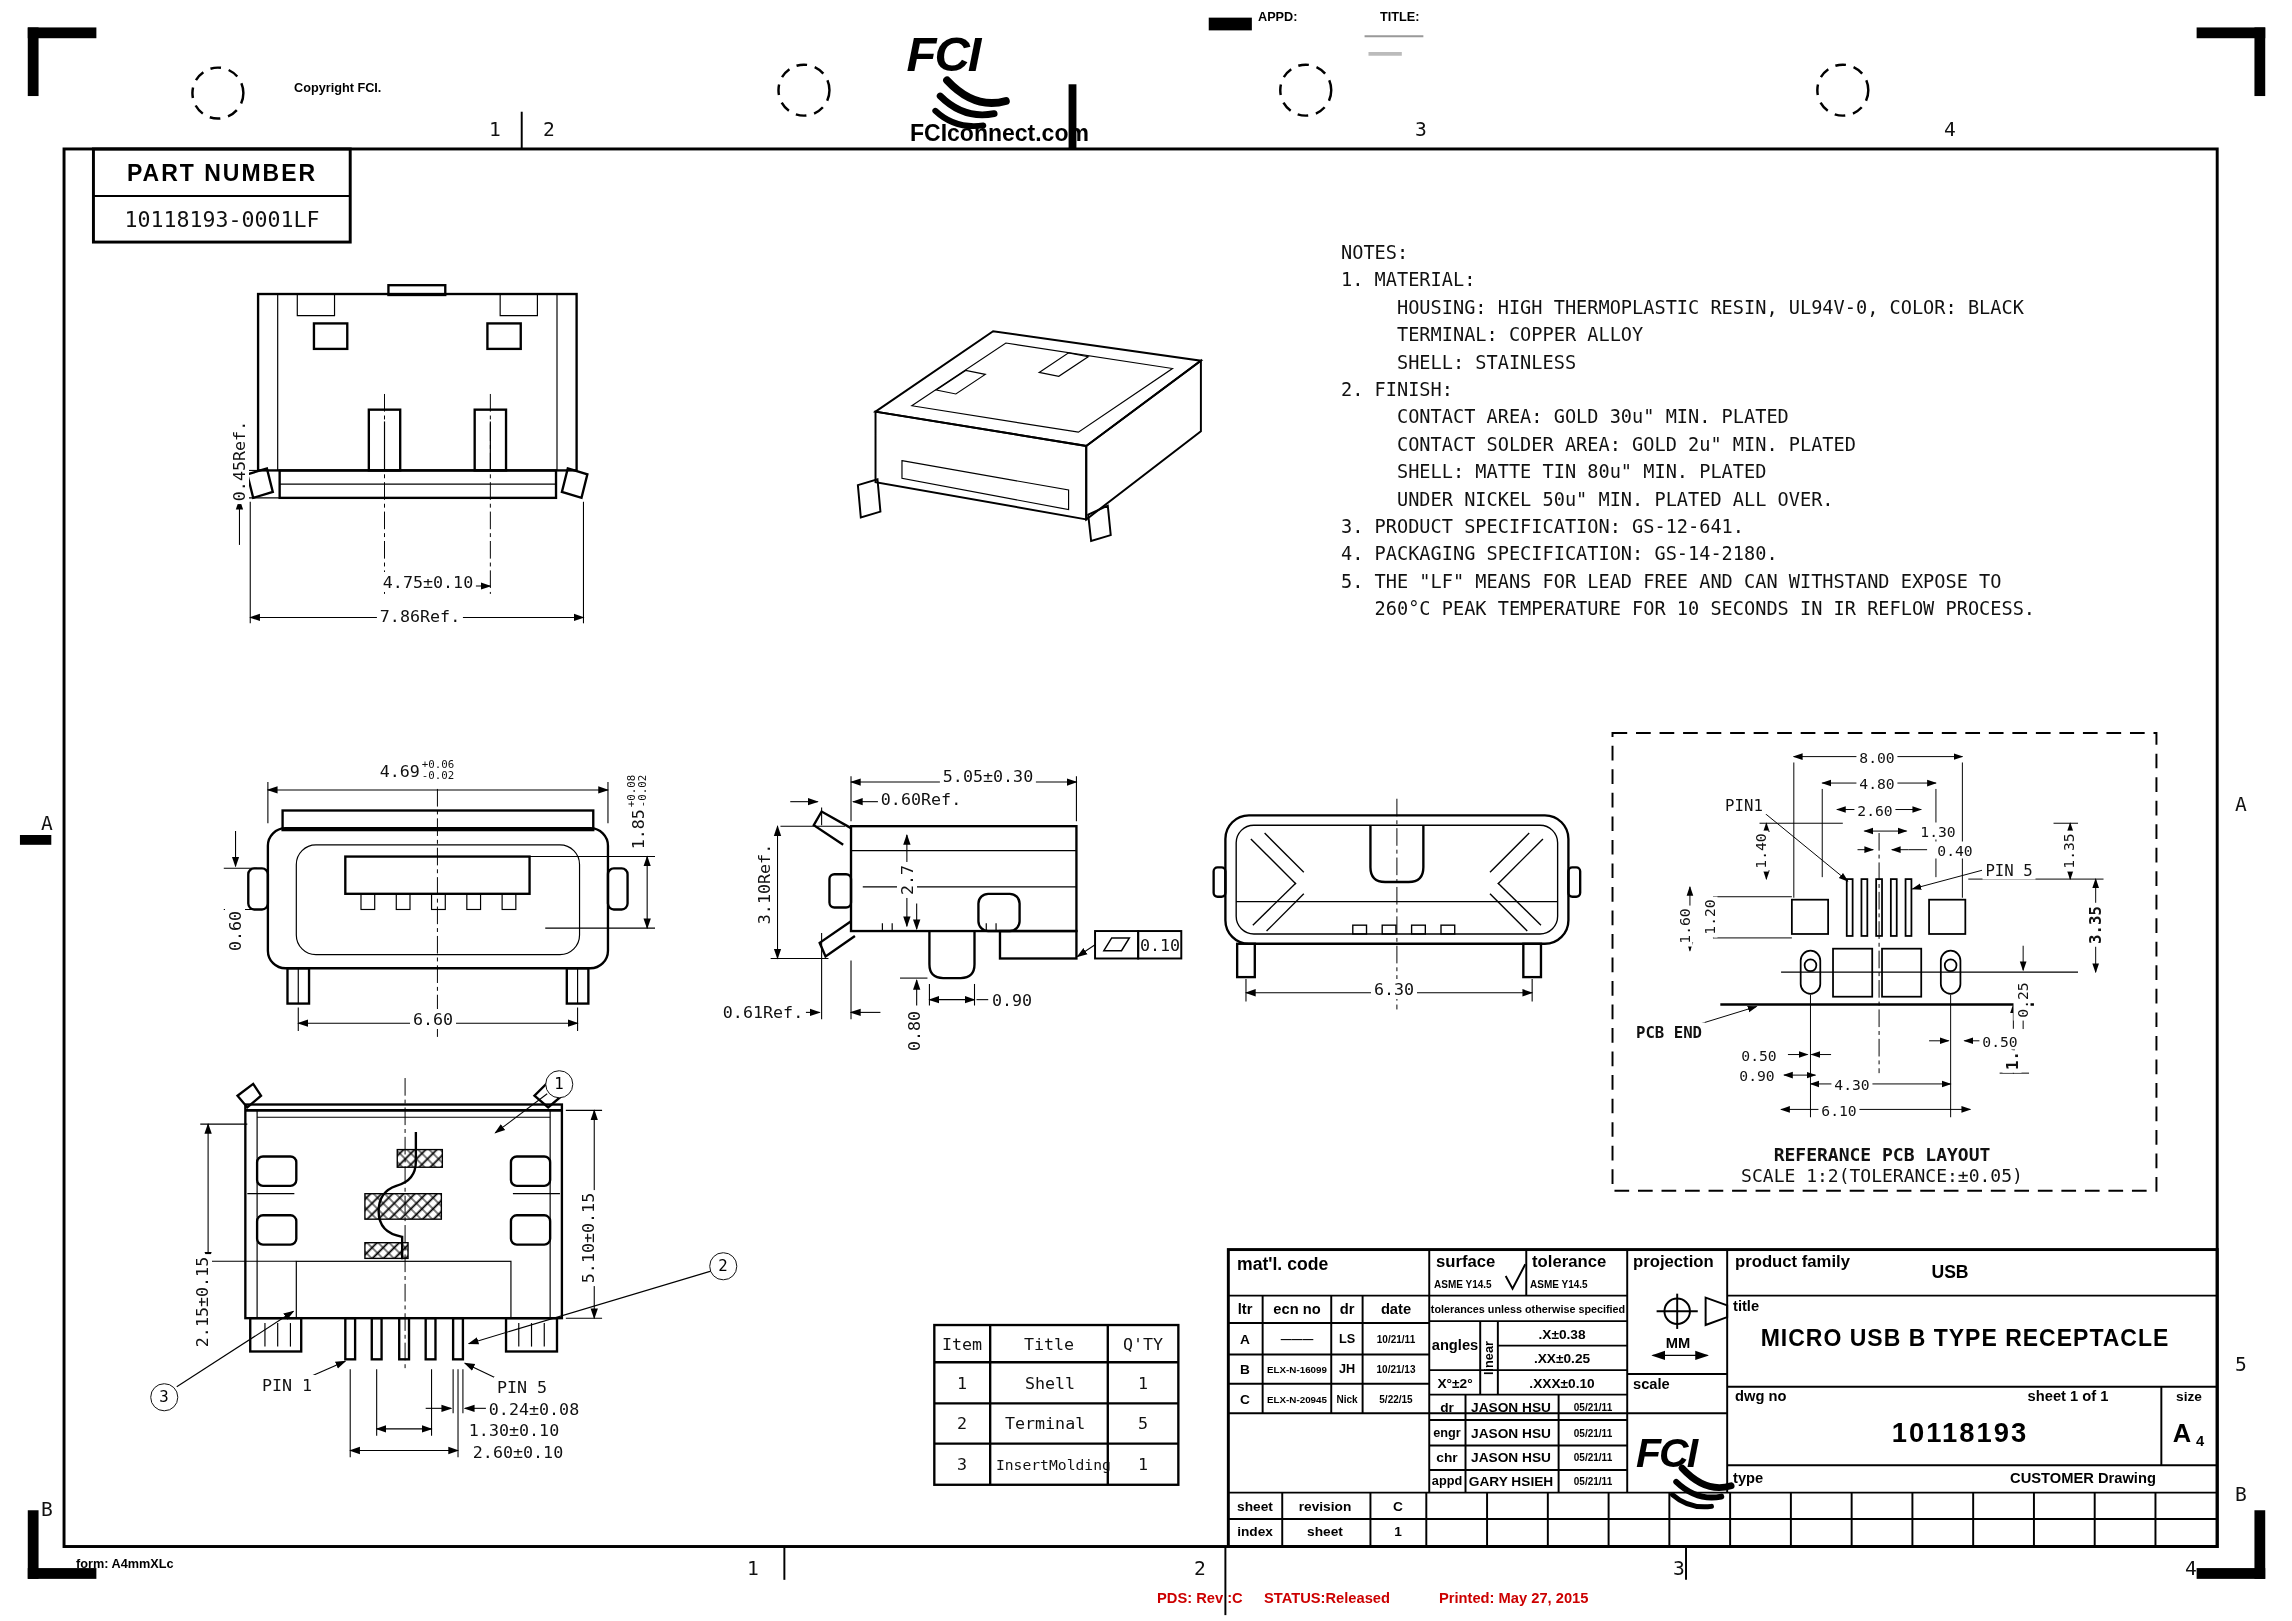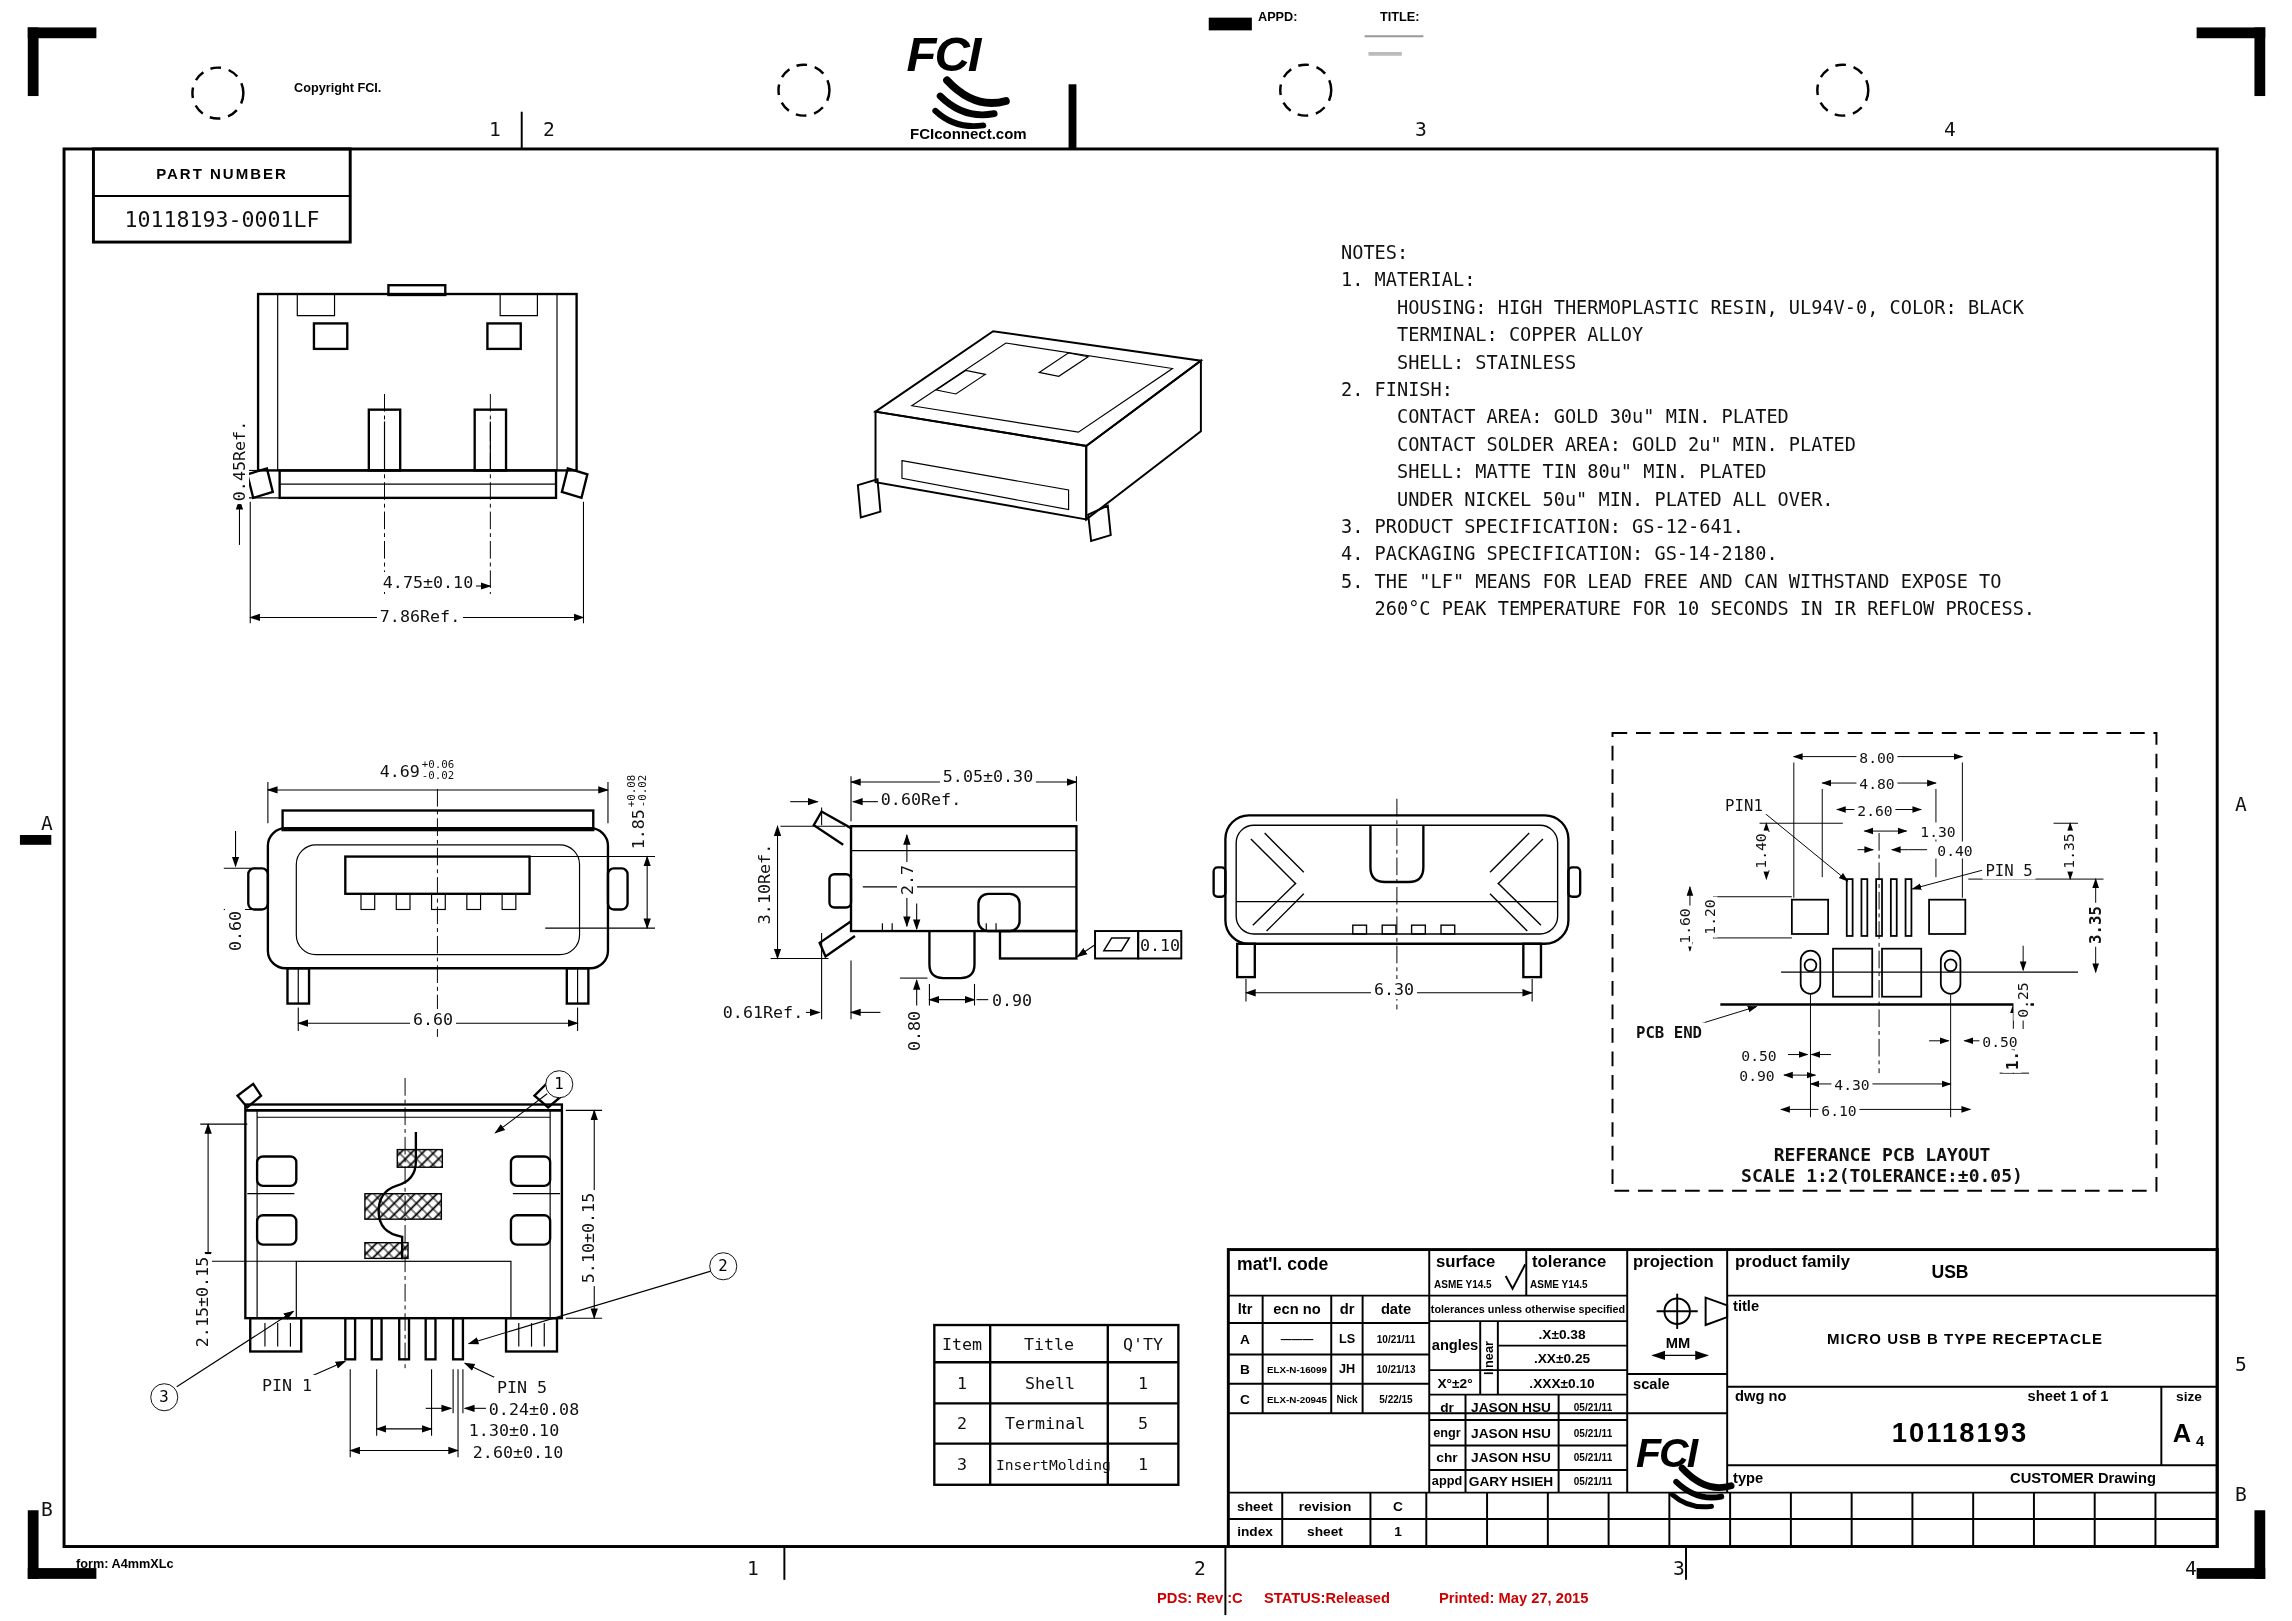--- a/index.html
+++ b/index.html
@@ -14,21 +14,21 @@
   .stack{display:flex;align-items:center;gap:2px;}
   .stack .tols{display:flex;flex-direction:column;font-size:10.8px;line-height:10.8px;}
   .balloon{position:absolute;width:25.5px;height:25.5px;border:1.6px solid #111;border-radius:50%;
        display:flex;align-items:center;justify-content:center;font:15.7px "DejaVu Sans Mono",monospace;
        background:#fff;transform:translate(-50%,-50%);}
   
   .tb{position:absolute;font-family:"Liberation Sans",sans-serif;font-weight:bold;color:#000;
       white-space:nowrap;transform:translate(-50%,-50%);}
   .tb.la{transform:translate(0,-50%);}
   .t10{font-size:9.8px}.t11{font-size:10.8px}.t12{font-size:10px}.t13{font-size:12.7px}.t14{font-size:13.7px}
-  .t15{font-size:14.7px}.t17{font-size:16.7px}.t18{font-size:17.6px}.t19{font-size:15px}.t26{font-size:25.5px}.t28{font-size:27.4px}
+  .t15{font-size:14.7px}.t17{font-size:16.7px}.t18{font-size:17.6px}.t19{font-size:23px}.t26{font-size:25.5px}.t28{font-size:27.4px}
   .vrot{transform:translate(-50%,-50%) rotate(-90deg);}
   .red{color:#cc0000;}
   .logo-txt{position:absolute;font-family:"Liberation Sans",sans-serif;font-weight:bold;font-style:italic;
       transform:translate(-50%,-50%);letter-spacing:-2px;}
   pre.notes{position:absolute;left:1341px;top:239px;margin:0;font:18.6px/27.4px "DejaVu Sans Mono",monospace;color:#111;}
 </style>
 </head>
 <body>
 
 <div id="page">
@@ -544,21 +544,21 @@
 <span class="vlab f16" style="left:2095px;top:925px;font-weight:bold">3.35</span>
 <span class="vlab f15" style="left:2022px;top:1000px">0.25</span>
 <span class="vlab f16" style="left:2012px;top:1051px;font-weight:bold">1.45</span>
 <span class="lab f16" style="left:1669px;top:1032px;font-weight:bold">PCB END</span>
 <span class="lab f15" style="left:2000px;top:1041px">0.50</span>
 <span class="lab f15" style="left:1759px;top:1055px">0.50</span>
 <span class="lab f15" style="left:1757px;top:1075px">0.90</span>
 <span class="lab f15" style="left:1852px;top:1084px">4.30</span>
 <span class="lab f15" style="left:1839px;top:1110px">6.10</span>
 <span class="lab f19 nobg" style="left:1882px;top:1154px;font-weight:bold">REFERANCE PCB LAYOUT</span>
-<span class="lab f19 nobg" style="left:1882px;top:1175px;font-weight:bold">SCALE 1:2(TOLERANCE:±0.05)</span>
+<span class="lab f19 nobg" style="left:1882px;top:1175px;font-weight:normal">SCALE 1:2(TOLERANCE:±0.05)</span>
 
 <span class="lab nobg" style="left:962px;top:1344px">Item</span>
 <span class="lab nobg" style="left:1049px;top:1344px">Title</span>
 <span class="lab nobg" style="left:1143px;top:1344px">Q'TY</span>
 <span class="lab nobg" style="left:962px;top:1383px">1</span>
 <span class="lab nobg" style="left:1022px;top:1383px;transform:translate(0,-50%)">Shell</span>
 <span class="lab nobg" style="left:1143px;top:1383px">1</span>
 <span class="lab nobg" style="left:962px;top:1423px">2</span>
 <span class="lab nobg" style="left:1002px;top:1423px;transform:translate(0,-50%)">Terminal</span>
 <span class="lab nobg" style="left:1143px;top:1423px">5</span>

